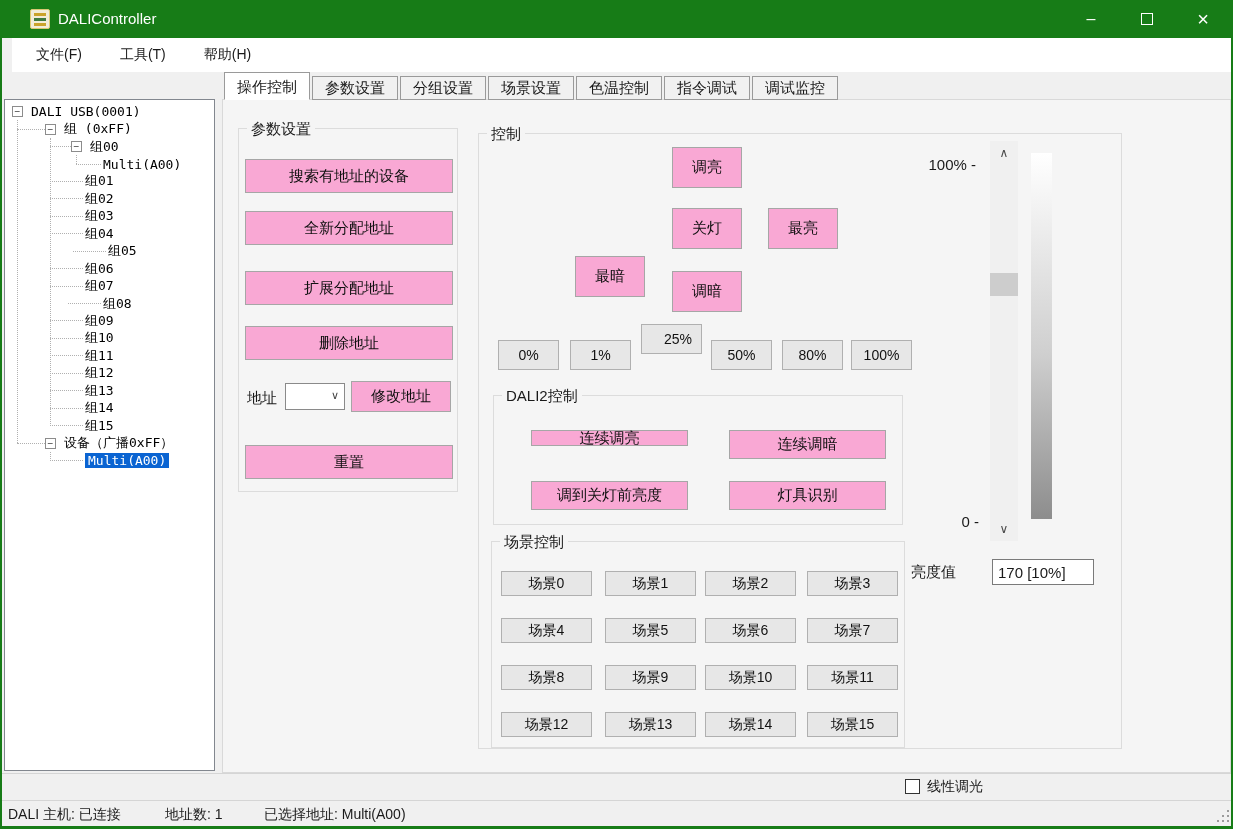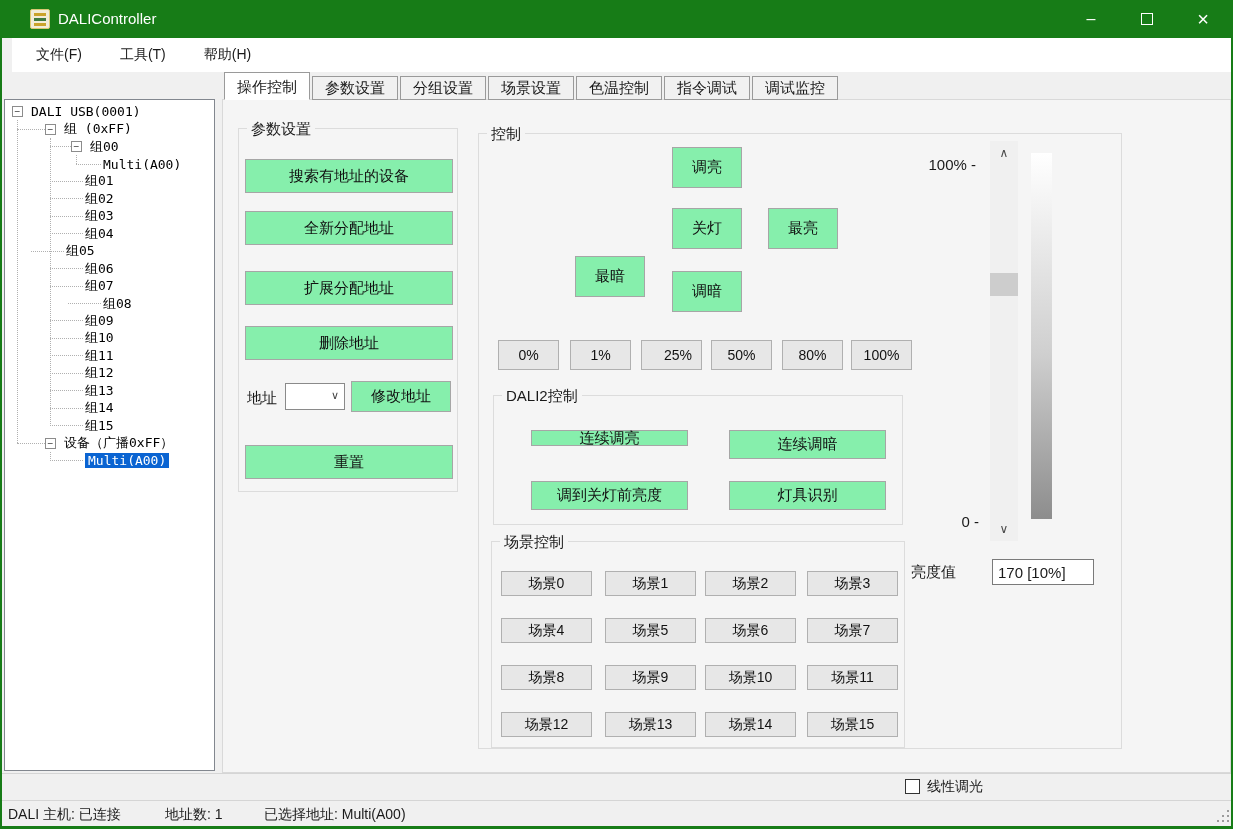--- a/index.html
+++ b/index.html
@@ -39,21 +39,21 @@
   .stub { display:inline-block; height:0; border-top:1px dotted #b0b0b0; }
   .ebox { display:inline-block; width:11px; height:11px; border:1px solid #8c8c8c; background:#ffffff; font-size:10px; line-height:9px; text-align:center; color:#333; margin-right:6px; flex:none; font-family:"Liberation Sans",sans-serif; }
   .tlabel { font-size:13px; color:#000; margin-left:2px; }
   .tlabel.sel { background:#0a64d2; color:#ffffff; padding:0 3px; }
 
   
   .gbox { position:absolute; border:1px solid #dcdcdc; }
   .glabel { position:absolute; top:-9px; left:8px; background:#f5f5f5; padding:0 4px; font-size:15px; color:#1a1a1a; white-space:nowrap; }
 
   
-  .btn { position:absolute; display:flex; align-items:center; justify-content:center; background:#86efac; border:1px solid #a6a6a6; font-size:15px; color:#111; }
+  .btn { position:absolute; display:flex; align-items:center; justify-content:center; background:#f9a8d4; border:1px solid #a6a6a6; font-size:15px; color:#111; }
   .btn.small { font-size:14px; background:#e7e7e7; border:1px solid #b0b0b0; }
 
   .fieldlabel { position:absolute; font-size:15px; color:#1a1a1a; white-space:nowrap; }
   .combo { position:absolute; background:#ffffff; border:1px solid #8a8a8a; }
   .combo .chev { position:absolute; right:5px; top:50%; transform:translateY(-58%); font-size:11px; color:#444; }
   .textbox { position:absolute; background:#ffffff; border:1px solid #7a7a7a; font-size:15px; color:#1a1a1a; display:flex; align-items:center; padding-left:5px; }
 
   
   .sliderlabel { position:absolute; font-size:15px; color:#1a1a1a; text-align:right; }
   .vscroll { position:absolute; background:#f0f0f0; }
@@ -152,21 +152,21 @@
           <span class="tlabel">组02</span>
         </div>
       <div class="trow" style="padding-left:45px">
           <span class="stub" style="width:33px"></span>
           <span class="tlabel">组03</span>
         </div>
       <div class="trow" style="padding-left:45px">
           <span class="stub" style="width:33px"></span>
           <span class="tlabel">组04</span>
         </div>
-      <div class="trow" style="padding-left:26px">
+      <div class="trow" style="padding-left:68px">
           <span class="stub" style="width:33px"></span>
           <span class="tlabel">组05</span>
         </div>
       <div class="trow" style="padding-left:45px">
           <span class="stub" style="width:33px"></span>
           <span class="tlabel">组06</span>
         </div>
       <div class="trow" style="padding-left:45px">
           <span class="stub" style="width:33px"></span>
           <span class="tlabel">组07</span>
@@ -234,21 +234,21 @@
     <span class="glabel">控制</span>
 
     <div class="btn" style="left:193px;top:13px;width:70px;height:41px;">调亮</div>
     <div class="btn" style="left:96px;top:74px;width:70px;height:41px;margin-top:48px;">最暗</div>
     <div class="btn" style="left:193px;top:74px;width:70px;height:41px;">关灯</div>
     <div class="btn" style="left:289px;top:74px;width:70px;height:41px;">最亮</div>
     <div class="btn" style="left:193px;top:137px;width:70px;height:41px;">调暗</div>
 
     <div class="btn small" style="left:19px;top:206px;width:61px;height:30px;">0%</div>
     <div class="btn small" style="left:91px;top:206px;width:61px;height:30px;">1%</div>
-    <div class="btn small" style="left:162px;top:206px;width:61px;height:30px;padding-left:13px;">25%</div>
+    <div class="btn small" style="left:162px;top:190px;width:61px;height:30px;padding-left:13px;">25%</div>
     <div class="btn small" style="left:232px;top:206px;width:61px;height:30px;">50%</div>
     <div class="btn small" style="left:303px;top:206px;width:61px;height:30px;">80%</div>
     <div class="btn small" style="left:372px;top:206px;width:61px;height:30px;">100%</div>
 
     <div class="gbox" style="left:14px;top:261px;width:410px;height:130px;">
       <span class="glabel">DALI2控制</span>
       <div class="btn" style="left:37px;top:34px;width:157px;height:16px;">连续调亮</div>
       <div class="btn" style="left:235px;top:34px;width:157px;height:29px;">连续调暗</div>
       <div class="btn" style="left:37px;top:85px;width:157px;height:29px;">调到关灯前亮度</div>
       <div class="btn" style="left:235px;top:85px;width:157px;height:29px;">灯具识别</div>

